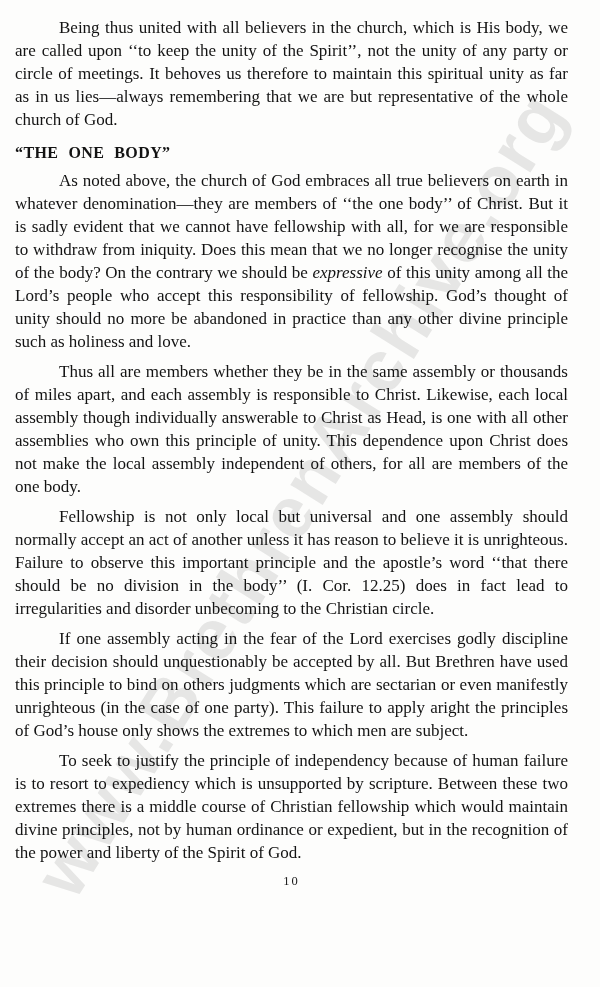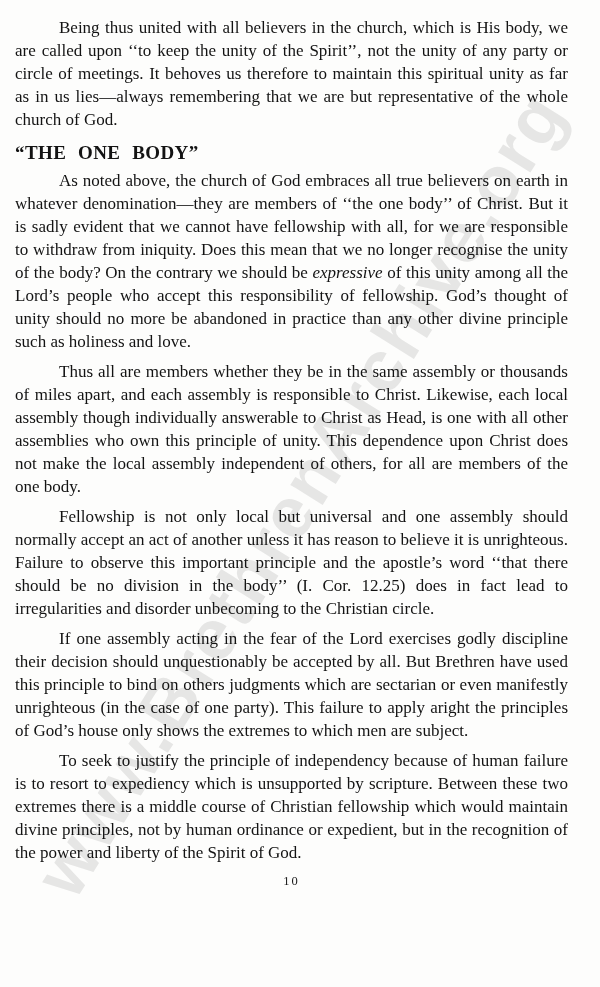--- a/index.html
+++ b/index.html
@@ -46,21 +46,21 @@
   .para {
     margin: 0 0 7px 0;
     text-align: justify;
     text-indent: 44px;
   }
   .para:last-of-type {
     margin-bottom: 0;
   }
   .heading {
     font-family: "Liberation Serif", serif;
-    font-size: 19px;
+    font-size: 16px;
     font-weight: bold;
     letter-spacing: 0.4px;
     word-spacing: 0.35em;
     margin: 10px 0 5px 0;
     text-indent: 0;
   }
   .it {
   }
   .page-number {
     margin-top: 6px;

